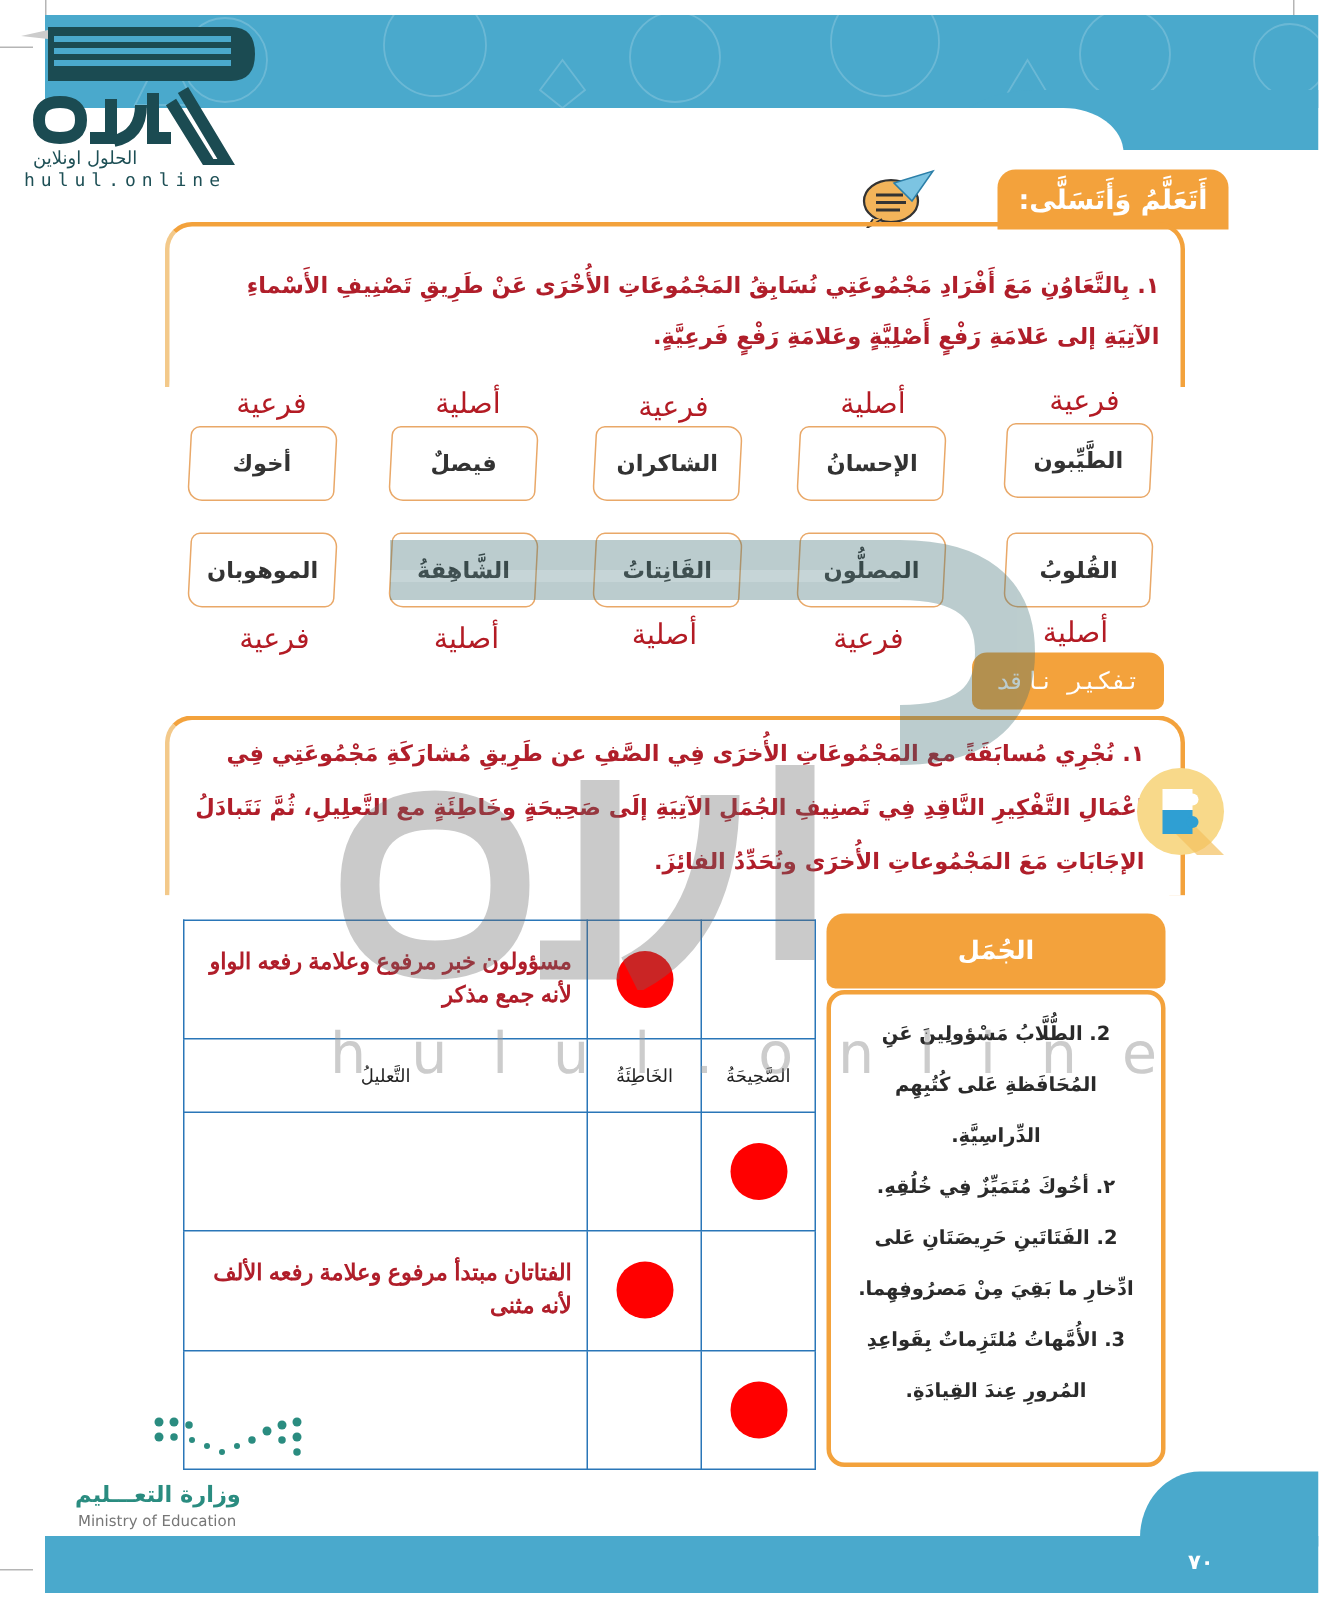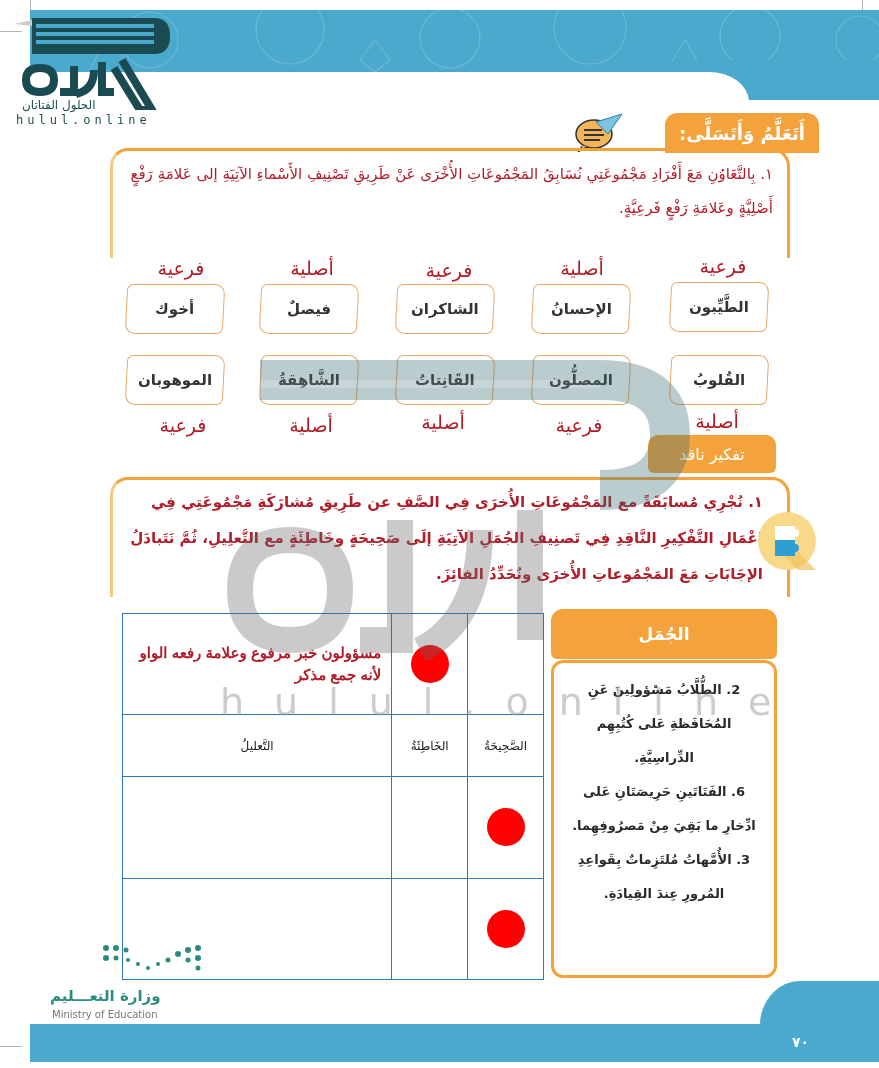--- a/index.html
+++ b/index.html
@@ -17,28 +17,28 @@
   .logo { position: absolute; left: 14px; top: 10px; width: 160px; height: 120px; }
   .logo .url { position:absolute; left: 2px; top: 103px; font-size: 12px; letter-spacing: 4px; color:#1d4f55; font-family: "DejaVu Sans Mono", monospace; }
   .logo .ar { position:absolute; left: 8px; top: 88px; font-size: 12px; color:#1d4f55; direction: rtl; }
 
   
   .sec-header { position: absolute; right: 60px; top: 113px; height: 40px; padding: 0 14px; background: #f3a23c; border-radius: 12px 12px 0 0; color: #fff; font-size: 18px; font-weight: bold; display:flex; align-items:center; direction: rtl; }
   .chat-icon { position: absolute; left: 572px; top: 112px; width: 52px; height: 40px; }
 
   
   .box1 { position: absolute; left: 110px; top: 148px; width: 680px; height: 110px; border: 3px solid #f3a23c; border-bottom: none; border-radius: 18px 18px 0 0; border-left-color: #f3c98a; }
-  .instr { direction: rtl; text-align: right; color: #b01e2a; font-weight: normal; font-size: 15px; line-height: 34px; padding: 6px 14px 0 10px; }
+  .instr { direction: rtl; text-align: right; color: #b01e2a; font-weight: bold; font-size: 15px; line-height: 34px; padding: 22px 14px 0 10px; }
 
   .word-card { position: absolute; width: 98px; height: 50px; border: 1.5px solid #e9a868; border-radius: 6px 10px 6px 10px; background:#fff; display:flex; align-items:center; justify-content:center; font-size: 15px; font-weight:bold; color:#333; direction: rtl; transform: skewX(-3deg); }
   .word-card span { transform: skewX(3deg); }
   .word-label { position: absolute; width: 98px; text-align:center; font-size: 19px; font-weight: normal; color: #b31b24; direction: rtl; font-family: "Liberation Sans", sans-serif; }
 
   
-  .ct-header { position: absolute; left: 648px; top: 435px; width: 128px; height: 38px; background: #f3a23c; border-radius: 10px 10px 6px 6px; color: #fff; font-size: 16px; display:flex; align-items:center; justify-content:center; direction: rtl; }
+  .ct-header { position: absolute; left: 648px; top: 435px; width: 128px; height: 38px; background: #f3a23c; border-radius: 10px 10px 6px 6px; color: #fff; font-size: 16px; display:flex; align-items:center; justify-content:center; direction: rtl; font-family: Liberation Mono, monospace; }
   .box2 { position: absolute; left: 110px; top: 477px; width: 680px; height: 120px; border: 3px solid #f3a23c; border-bottom: none; border-radius: 18px 18px 0 0; border-left-color: #f3c98a; }
   .instr2 { direction: rtl; text-align: right; color: #b01e2a; font-weight: bold; font-size: 15px; line-height: 36px; padding: 4px 24px 0 10px; }
   .puzzle-icon { position: absolute; left: 758px; top: 512px; width: 58px; height: 58px; border-radius: 50%; background: #f8d98a; }
 
   
   .tbl { position: absolute; left: 122px; top: 613px; width: 422px; height: 367px; border-collapse: collapse; }
   .tbl td, .tbl th { border: 1.5px solid #2a76b8; }
   .tbl th { height: 48px; font-size: 12px; font-weight: normal; color:#222; direction: rtl; }
   .tbl td { height: 79px; }
   .dot { width: 38px; height: 38px; border-radius: 50%; background: #ff0000; margin: auto; }
@@ -88,21 +88,21 @@
 
 <div class="logo">
   <svg width="160" height="100" viewBox="0 0 160 100">
     <path d="M18 8 H140 Q156 8 156 26 Q156 44 140 44 H18 Z" fill="#1b4b52"></path>
     <rect x="22" y="14" width="118" height="4" fill="#4aa9cc"></rect>
     <rect x="22" y="22" width="118" height="4" fill="#4aa9cc"></rect>
     <rect x="22" y="30" width="118" height="4" fill="#4aa9cc"></rect>
     <path d="M0 14 L18 10 L18 16 Z" fill="#ccc"></path>
     <path d="M12 70 Q12 58 26 58 Q40 58 40 70 Q40 82 26 82 Q12 82 12 70 Z M60 56 V82 H46 M80 60 Q80 80 62 84 M88 52 V82 H100 M108 50 L138 100 H126 L100 58" fill="none" stroke="#1b4b52" stroke-width="8"></path>
   </svg>
-  <div class="ar">الحلول الفتاتان</div>
+  <div class="ar">الحلول اونلاين</div>
   <div class="url">hulul.online</div>
 </div>
 
 <svg class="chat-icon" viewBox="0 0 52 40">
   <ellipse cx="22" cy="22" rx="18" ry="14" fill="#f3b45a" stroke="#333" stroke-width="1.5"></ellipse>
   <path d="M10 34 L6 40 L16 34" fill="#f3b45a" stroke="#333" stroke-width="1.2"></path>
   <line x1="12" y1="18" x2="30" y2="18" stroke="#333" stroke-width="2"></line>
   <line x1="12" y1="23" x2="32" y2="23" stroke="#333" stroke-width="2"></line>
   <line x1="12" y1="28" x2="28" y2="28" stroke="#333" stroke-width="2"></line>
   <path d="M24 10 L50 2 L36 22 Z" fill="#7cc4e2" stroke="#2c7fa8" stroke-width="1"></path>
@@ -197,34 +197,44 @@
     <td>
           <div class="reason"></div>
         </td>
     <td></td>
     <td>
           <div class="dot"></div>
         </td>
   </tr>
   <tr>
     <td>
+          <div class="reason">الفتاتان مبتدأ مرفوع وعلامة رفعه الألف لأنه مثنى</div>
+        </td>
+    <td>
+          <div class="dot"></div>
+        </td>
+    <td></td>
+  </tr>
+  <tr>
+    <td>
           <div class="reason"></div>
         </td>
     <td></td>
     <td>
           <div class="dot"></div>
         </td>
   </tr>
 </tbody>
   </table>
 
 <div class="sent-header">الجُمَل</div>
 <div class="sent-box">
   <div class="sent-item">2. الطُّلَّابُ مَسْؤولِينَ عَنِ المُحَافَظةِ عَلى كُتُبِهِم الدِّراسِيَّةِ.</div>
-  <div class="sent-item">6. الفَتَاتَينِ حَرِيصَتَانِ عَلى ادِّخارِ ما بَقِيَ مِنْ مَصرُوفِهِما.</div>
+  <div class="sent-item">٢. أخُوكَ مُتَمَيِّزٌ فِي خُلُقِهِ.</div>
+  <div class="sent-item">2. الفَتَاتَينِ حَرِيصَتَانِ عَلى ادِّخارِ ما بَقِيَ مِنْ مَصرُوفِهِما.</div>
   <div class="sent-item">3. الأُمَّهاتُ مُلتَزِماتٌ بِقَواعِدِ المُرورِ عِندَ القِيادَةِ.</div>
 </div>
 
 <svg class="wm" style="left:200px;top:360px;" width="520" height="300" viewBox="0 0 520 300">
   <g opacity="0.35">
     <path d="M60 20 H400 Q470 20 470 75 Q470 130 400 130" fill="none" stroke="#3f6f74" stroke-width="40"></path>
     <rect x="60" y="20" width="340" height="8" fill="#5d8a8e"></rect>
     <path d="M40 230 Q40 180 90 180 Q140 180 140 230 Q140 280 90 280 Q40 280 40 230 Z" fill="none" stroke="#6a6a6a" stroke-width="26"></path>
     <path d="M200 160 V280 H160 M280 170 Q280 260 220 290 M330 150 V280" fill="none" stroke="#6a6a6a" stroke-width="26"></path>
   </g>

